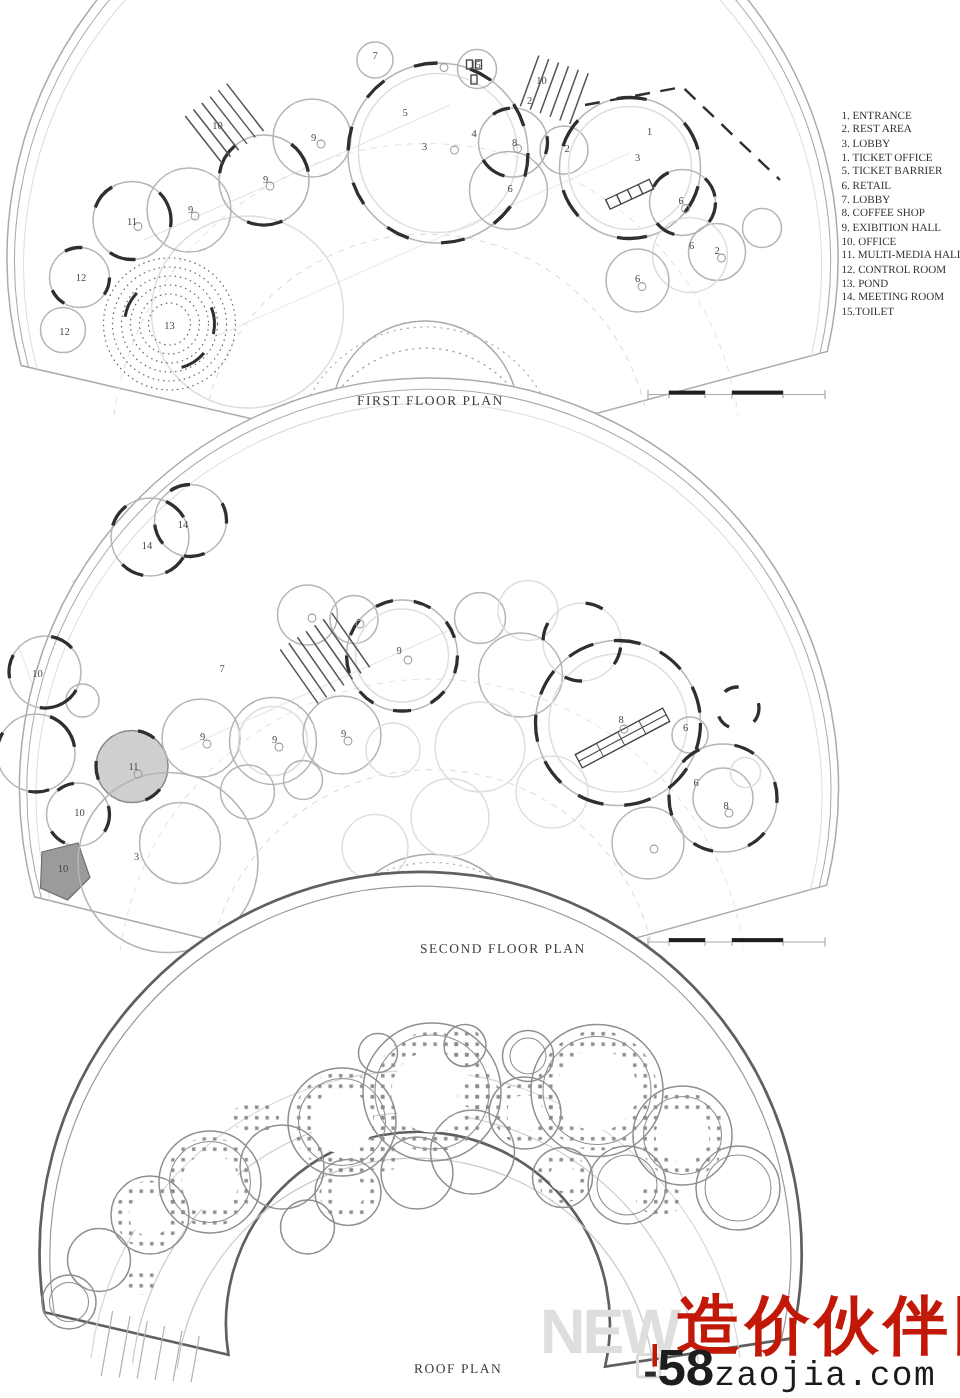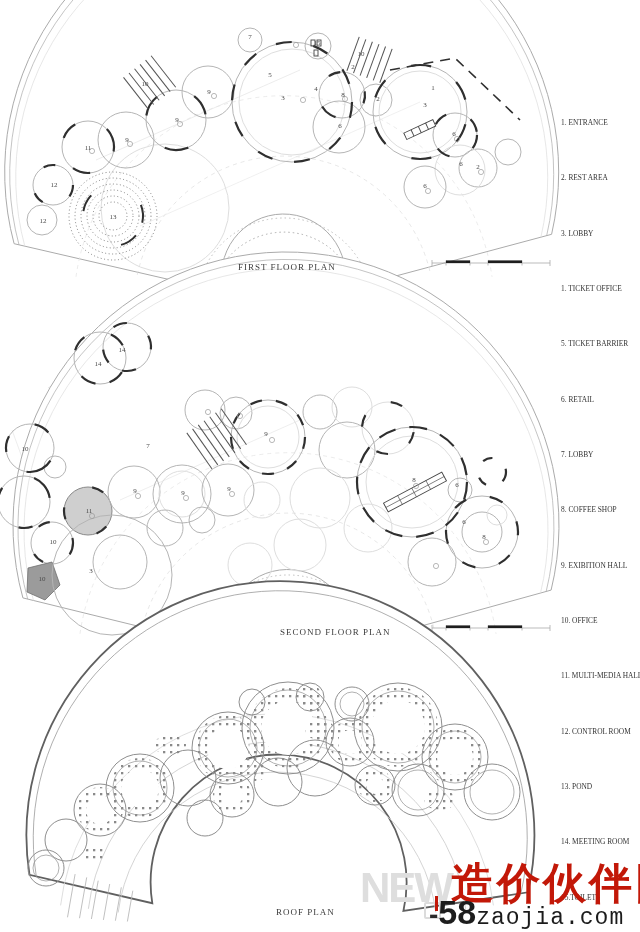--- a/index.html
+++ b/index.html
@@ -1,21 +1,21 @@
 <!DOCTYPE html>
 <html><head>
 <meta charset="utf-8">
 <style>
   html,body{margin:0;padding:0;background:#fff;}
   #stage{position:relative;width:640px;height:932px;background:#ffffff;overflow:hidden;
          font-family:"Liberation Serif",serif;}
   #plansvg{position:absolute;left:0;top:0;}
   .plan-title{position:absolute;font-size:9px;letter-spacing:1px;color:#3c3c3c;white-space:nowrap;}
   .legend{position:absolute;left:561px;top:72px;width:78px;font-size:7.4px;line-height:9.35px;color:#333;}
-  .legend div{white-space:nowrap;margin-top:46px;}
+  .legend div{white-space:nowrap;}
   .wm{position:absolute;}
   .wm-new{left:360px;top:864px;font-family:"Liberation Sans",sans-serif;font-weight:bold;
           font-size:42px;color:#dedede;letter-spacing:-2px;}
   .wm-cn{left:371px;top:900px;font-family:"Liberation Sans",sans-serif;font-size:20px;color:#c6c6c6;letter-spacing:15px;}
   .wm-sq{left:424px;top:902px;width:13px;height:13px;border:2px solid #dcdcdc;border-radius:2px;}
   .wm-redbar{left:435px;top:896px;width:3px;height:15px;background:#c21808;}
   .wm-brand{left:451px;top:855px;font-family:"Liberation Serif",serif;font-weight:bold;
             font-size:43px;color:#c21808;letter-spacing:3px;white-space:nowrap;}
   .wm-site{left:429px;top:893px;white-space:nowrap;font-weight:bold;}
   .wm-site .dash{font-family:"Liberation Sans",sans-serif;font-size:28px;color:#2a2a2a;}

